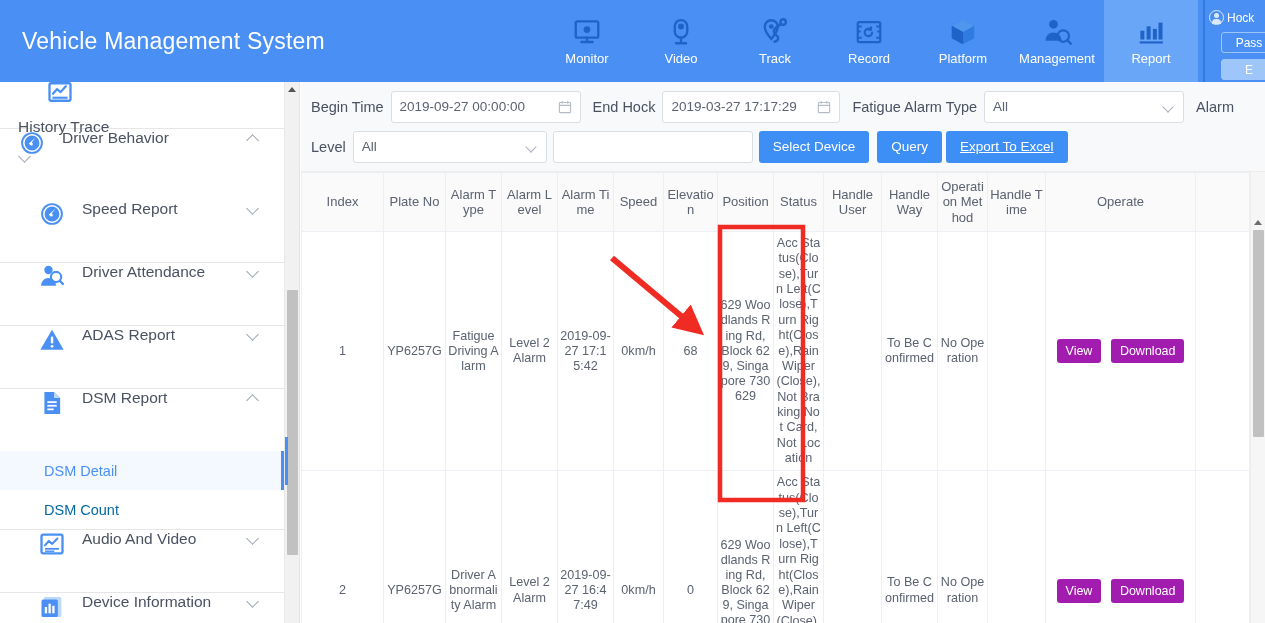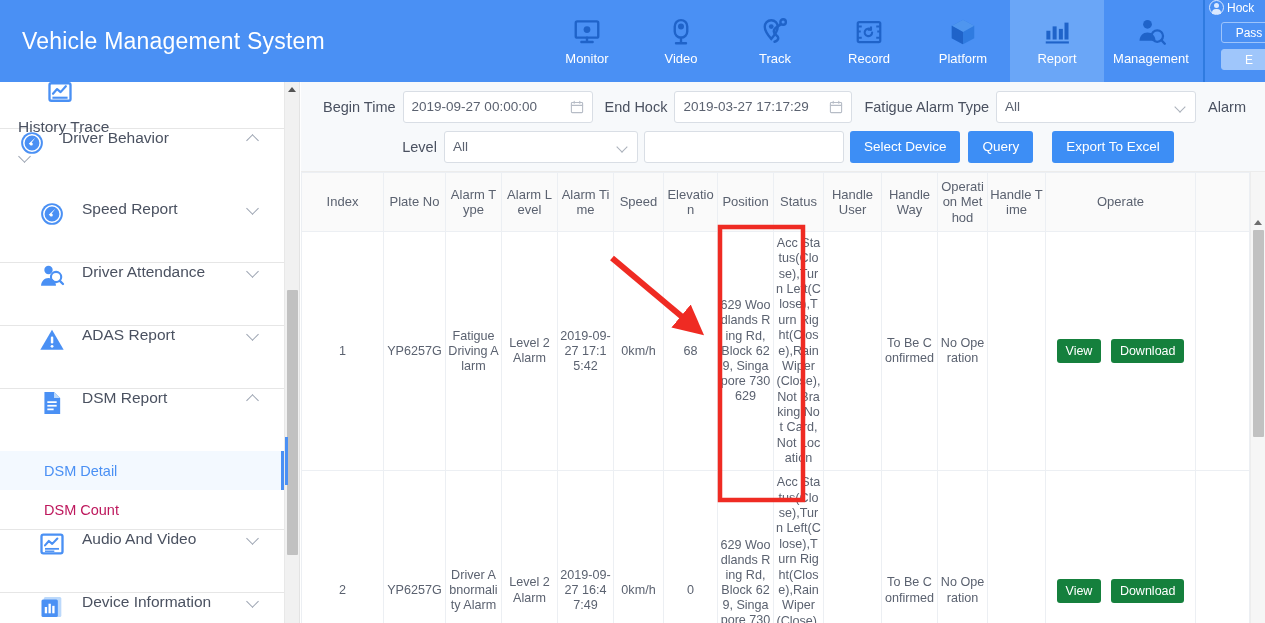--- a/index.html
+++ b/index.html
@@ -38,21 +38,21 @@
   .navtab .ico svg { width: 30px; height: 30px; display: block; }
   .navtab .lbl { line-height: 1; }
 
   
   .userpanel {
     position: absolute; right: 0; top: 0;
     width: 62px; height: 82px;
     background: #4a90f4;
     border-left: 2px solid #2f7be0;
     display: flex; flex-direction: column;
-    align-items: flex-start; padding: 0 0 0 4px;
+    align-items: flex-start; padding: 10px 0 0 4px;
     overflow: hidden;
   }
   .userrow { display: flex; align-items: center; gap: 3px; color: #fff; font-size: 12px; white-space: nowrap; }
   .user-avatar {
     width: 15px; height: 15px; border-radius: 50%;
     background: #4a90f4; border: 1.5px solid #dbe9ff;
     position: relative; flex: 0 0 auto;
   }
   .user-avatar::before {
     content: ""; position: absolute; left: 4.3px; top: 2.2px;
@@ -99,21 +99,21 @@
   }
   .caret::before {
     content: ""; position: absolute; left: 2px; top: 4px;
     width: 8px; height: 8px;
     border-right: 1.6px solid #9aa2b0; border-bottom: 1.6px solid #9aa2b0;
     transform: rotate(45deg);
   }
   .caret.up::before { transform: rotate(-135deg); top: 7px; }
   .side-leaf {
     height: 39px; display: flex; align-items: center;
-    padding-left: 44px; font-size: 14.5px; color: #be185d;
+    padding-left: 44px; font-size: 14.5px; color: #0369a1;
     cursor: pointer; position: relative;
   }
   .side-leaf.active {
     background: #f3f9ff; color: #4a90f4;
   }
   .side-leaf.active::after {
     content: ""; position: absolute; right: 0; top: 0;
     width: 3px; height: 39px; background: #4a90f4;
   }
   
@@ -142,21 +142,21 @@
   .main {
     position: absolute; left: 301px; top: 82px;
     width: 964px; height: 541px;
     background: #ffffff; overflow: hidden;
   }
   .filterbar {
     background: #f7f9fb;
     padding: 8px 0 8px 8px;
     border-bottom: 1px solid #ececec;
   }
-  .frow { display: flex; align-items: center; height: 33px; gap: 0; justify-content: center; }
+  .frow { display: flex; align-items: center; height: 33px; gap: 0; }
   .frow + .frow { margin-top: 7px; }
   .flabel { font-size: 14.5px; color: #4a5160; padding: 0 7px 0 2px; white-space: nowrap; }
   .finput {
     height: 32px; border: 1px solid #d9dee5; background: #fff;
     border-radius: 3px; display: flex; align-items: center;
     padding: 0 8px; font-size: 13.5px; color: #5b6270;
     position: relative;
   }
   .finput .val { flex: 1 1 auto; white-space: nowrap; overflow: hidden; }
   .cal-ico { width: 14px; height: 14px; flex: 0 0 auto; }
@@ -189,21 +189,21 @@
   }
   .tbl td {
     border: 1px solid #eceff3; font-size: 12.6px; color: #5b6270;
     padding: 4px 2px; text-align: center; vertical-align: middle;
     line-height: 1.2; word-break: break-all;
   }
   .tbl td.status-cell { vertical-align: top; padding-top: 4px; line-height: 1.22; }
   .tbl tr.r1 td { height: 163px; }
   .tbl tr.r2 td { height: 148px; }
   .rowbtn {
-    display: inline-block; background: #15803d; color: #fff;
+    display: inline-block; background: #a21caf; color: #fff;
     border: none; border-radius: 3px; font-size: 12.5px;
     padding: 5px 9px; margin: 0 3px; cursor: pointer;
     font-family: "Liberation Sans", sans-serif;
   }
   
   .tbl-scroll {
     position: absolute; right: 0; top: 0;
     width: 15px; height: 458px; background: #f6f6f6;
     border-left: 1px solid #ededed;
   }
@@ -285,43 +285,43 @@
         <span class="ico">
           <svg viewBox="0 0 24 24">
             <path d="M12 2.2 21 7v10l-9 4.8L3 17V7z" fill="#2f7be0"></path>
             <path d="M12 2.2 21 7l-9 4.9L3 7z" fill="#4f96ef"></path>
             <path d="M12 11.9V21.8L3 17V7z" fill="#1f63c9"></path>
           </svg>
         </span>
         <span class="lbl">Platform</span>
       </div>
 
+      <div class="navtab">
+        <span class="ico">
+          <svg viewBox="0 0 24 24">
+            <circle cx="9.2" cy="5.8" r="3.5" fill="#1f63c9"></circle>
+            <path d="M2.8 19c0-3.9 2.9-6.6 6.4-6.6s6.4 2.7 6.4 6.6z" fill="#1f63c9"></path>
+            <circle cx="17" cy="15.2" r="4.6" fill="none" stroke="#1f63c9" stroke-width="1.8"></circle>
+            <path d="M20.4 18.6 23 21.4" stroke="#1f63c9" stroke-width="1.9" stroke-linecap="round"></path>
+          </svg>
+        </span>
+        <span class="lbl">Management</span>
+      </div>
+
       <div class="navtab active">
         <span class="ico">
           <svg viewBox="0 0 24 24">
             <rect x="3.5" y="11" width="3.2" height="7" fill="#1f63c9"></rect>
             <rect x="8.5" y="7.5" width="3.2" height="10.5" fill="#1f63c9"></rect>
             <rect x="13.5" y="9.5" width="3.2" height="8.5" fill="#1f63c9"></rect>
             <rect x="18" y="4.5" width="3.2" height="13.5" fill="#1f63c9"></rect>
             <rect x="3" y="19.5" width="18.5" height="1.7" fill="#1f63c9"></rect>
           </svg>
         </span>
         <span class="lbl">Report</span>
-      </div>
-
-      <div class="navtab">
-        <span class="ico">
-          <svg viewBox="0 0 24 24">
-            <circle cx="9.2" cy="5.8" r="3.5" fill="#1f63c9"></circle>
-            <path d="M2.8 19c0-3.9 2.9-6.6 6.4-6.6s6.4 2.7 6.4 6.6z" fill="#1f63c9"></path>
-            <circle cx="17" cy="15.2" r="4.6" fill="none" stroke="#1f63c9" stroke-width="1.8"></circle>
-            <path d="M20.4 18.6 23 21.4" stroke="#1f63c9" stroke-width="1.9" stroke-linecap="round"></path>
-          </svg>
-        </span>
-        <span class="lbl">Management</span>
       </div>
     </div>
 
     <div class="userpanel">
       <div class="userrow">
         <span class="user-avatar"></span>
         <span>Hock</span>
       </div>
       <div class="user-btn">Pass</div>
       <div class="user-btn filled">E</div>
@@ -496,21 +496,21 @@
         <span class="flabel">Level</span>
         <div class="finput" style="width:194px;">
           <span class="val">All</span>
           <span class="sel-caret"></span>
         </div>
         <div class="finput" style="width:200px;margin-left:6px;">
           <span class="val" placeholder=""></span>
         </div>
         <button class="fbtn" style="margin-left:6px;">Select Device</button>
         <button class="fbtn" style="margin-left:8px;">Query</button>
-        <button class="fbtn" style="margin-left:19px;">Export To Excel</button>
+        <button class="fbtn" style="margin-left:4px;text-decoration:underline;">Export To Excel</button>
       </div>
     </div>
 
     <div class="tablewrap">
       <table class="tbl">
         <colgroup>
           <col style="width:82px">
             <col style="width:62px">
             <col style="width:56px">
             <col style="width:56px">

